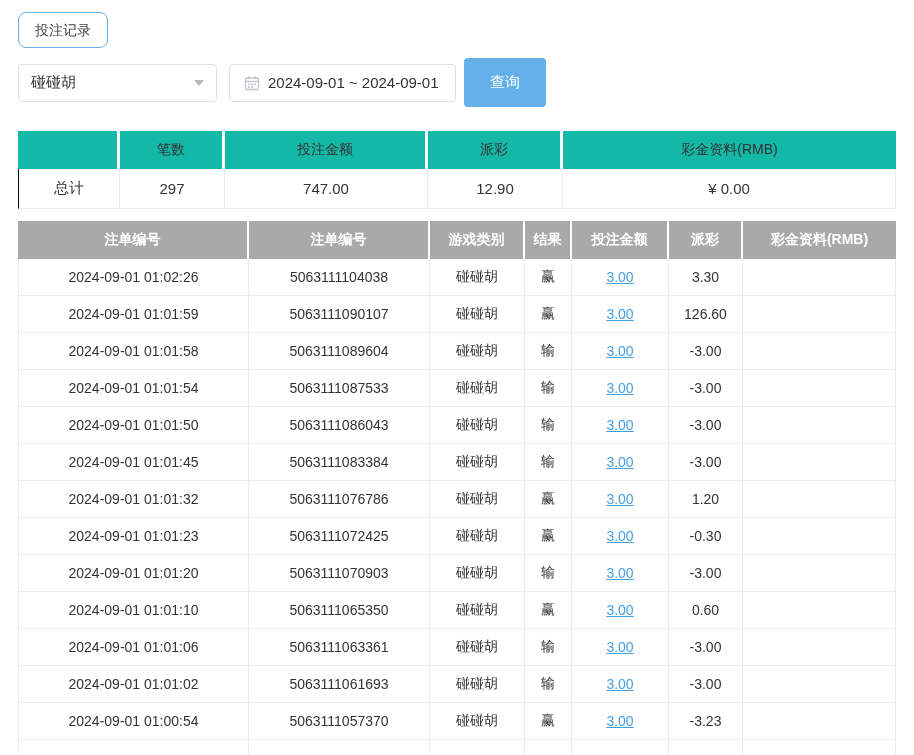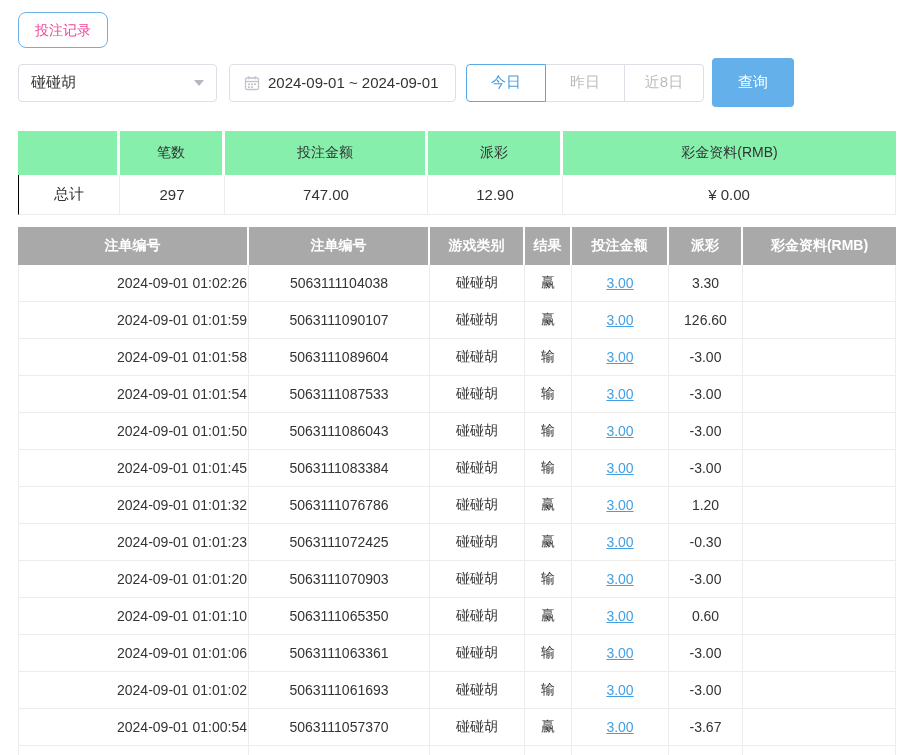--- a/index.html
+++ b/index.html
@@ -9,21 +9,21 @@
     background: #ffffff; color: #333;
     font-family: "Liberation Sans", "DejaVu Sans", sans-serif;
   }
 
   
   .tabs-row { display: flex; gap: 14px; padding: 12px 0 0 18px; }
   .tab {
     height: 36px; line-height: 34px; padding: 0 16px;
     border-radius: 8px; font-size: 14px; background: #fff; cursor: pointer;
   }
-  .tab.active   { border: 1px solid #6cb0e8; color: #ec4899; }
+  .tab.active   { border: 1px solid #6cb0e8; color: #404040; }
   .tab.inactive { border: 1px solid #e4e4e4; color: #9a9a9a; }
 
   
   .filter-row { display: flex; align-items: center; margin: 10px 0 0 18px; }
   .select {
     width: 199px; height: 38px; border: 1px solid #dcdfe6; border-radius: 4px;
     display: flex; align-items: center; justify-content: space-between;
     padding: 0 12px; font-size: 15px; color: #333; cursor: pointer; background: #fff;
   }
   .caret {
@@ -48,42 +48,42 @@
   .search-btn {
     margin-left: 8px; width: 82px; height: 49px; border: none; border-radius: 4px;
     background: #64b0ea; color: #fff; font-size: 15px; cursor: pointer;
     font-family: inherit;
   }
 
   
   table { border-collapse: separate; border-spacing: 0; table-layout: fixed; }
   .summary-table { margin: 24px 0 0 18px; width: 878px; }
   .summary-table th {
-    background: #86efac; height: 44px; font-weight: normal; font-size: 14px;
+    background: #14b8a6; height: 38px; font-weight: normal; font-size: 14px;
     color: #333; text-align: center; border-right: 3px solid #fff;
   }
   .summary-table th:last-child { border-right: none; }
   .summary-table td {
     height: 40px; text-align: center; font-size: 15px; color: #333;
     background: #fff; border-bottom: 1px solid #ececec; border-right: 1px solid #ececec;
   }
   .summary-table td:first-child { border-left: 1px solid #000000; }
 
   
   .records-table { margin: 12px 0 0 18px; width: 878px; }
   .records-table th {
     background: #a9a9a9; color: #fff; height: 38px; font-weight: bold;
     font-size: 14px; text-align: center; border-right: 2px solid #fff;
   }
   .records-table th:last-child { border-right: none; }
   .records-table td {
     height: 37px; text-align: center; font-size: 14px; color: #333; background: #fff;
     border-bottom: 1px solid #ececec; border-right: 1px solid #ececec;
   }
-  .records-table td:first-child { border-left: 1px solid #ececec; text-align: right; }
+  .records-table td:first-child { border-left: 1px solid #ececec; }
   .bet-link { color: #459fe0; text-decoration: underline; cursor: pointer; }
   .neg { color: #f56c6c; }
 
   .cal-icon { width: 16px; height: 16px; flex: 0 0 16px; }
 </style>
 </head>
 <body>
 
 <div class="tabs-row">
   <div class="tab active">投注记录</div>
@@ -103,25 +103,20 @@
       <line x1="11.2" y1="1.2" x2="11.2" y2="4.2" stroke="#c0c4cc" stroke-width="1.3"></line>
       <rect x="4" y="8.5" width="2" height="1.6" fill="#c0c4cc"></rect>
       <rect x="7" y="8.5" width="2" height="1.6" fill="#c0c4cc"></rect>
       <rect x="10" y="8.5" width="2" height="1.6" fill="#c0c4cc"></rect>
       <rect x="4" y="11.3" width="2" height="1.6" fill="#c0c4cc"></rect>
       <rect x="7" y="11.3" width="2" height="1.6" fill="#c0c4cc"></rect>
     </svg>
     <span>2024-09-01 ~ 2024-09-01</span>
   </div>
 
-  <div class="btn-group">
-    <button class="qbtn active">今日</button>
-    <button class="qbtn">昨日</button>
-    <button class="qbtn">近8日</button>
-  </div>
 
   <button class="search-btn">查询</button>
 </div>
 
 <table class="summary-table">
   <colgroup>
     <col style="width:102px">
       <col style="width:105px">
       <col style="width:203px">
     <col style="width:135px">
@@ -302,21 +297,21 @@
     <td></td>
   </tr>
       <tr>
     <td>2024-09-01 01:00:54</td>
     <td>5063111057370</td>
     <td>碰碰胡</td>
     <td>赢</td>
     <td>
       <a class="bet-link">3.00</a>
     </td>
-    <td class="neg">-3.67</td>
+    <td class="neg">-3.23</td>
     <td></td>
   </tr>
       <tr>
     <td></td>
     <td></td>
     <td></td>
     <td></td>
     <td>
       <a class="bet-link"></a>
     </td>

